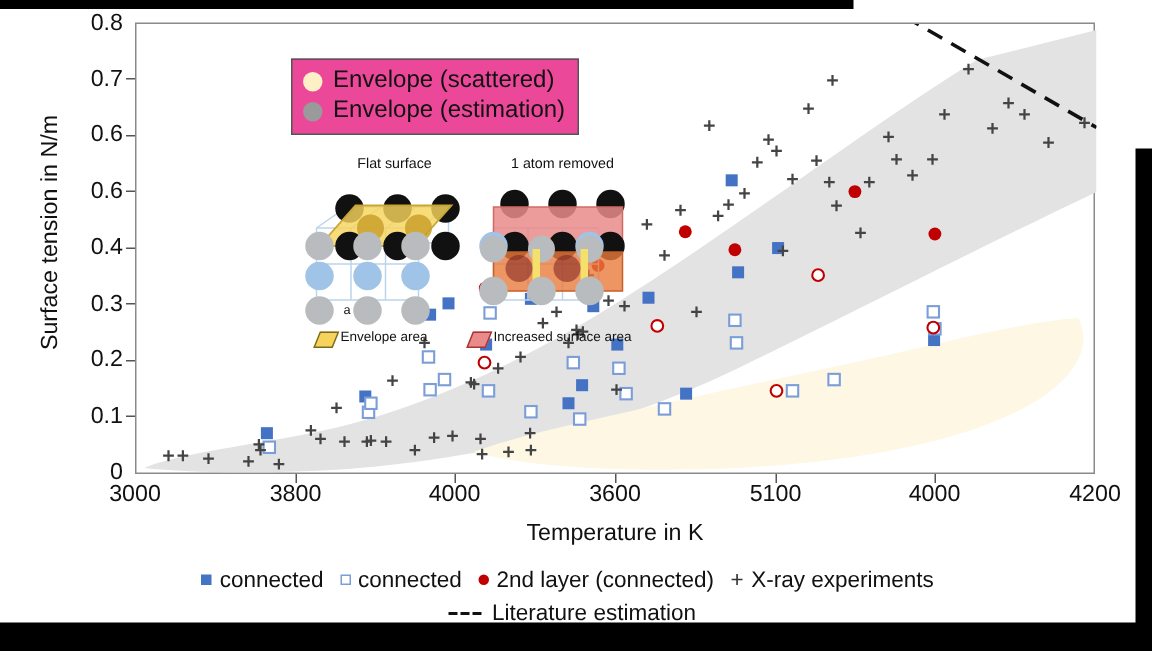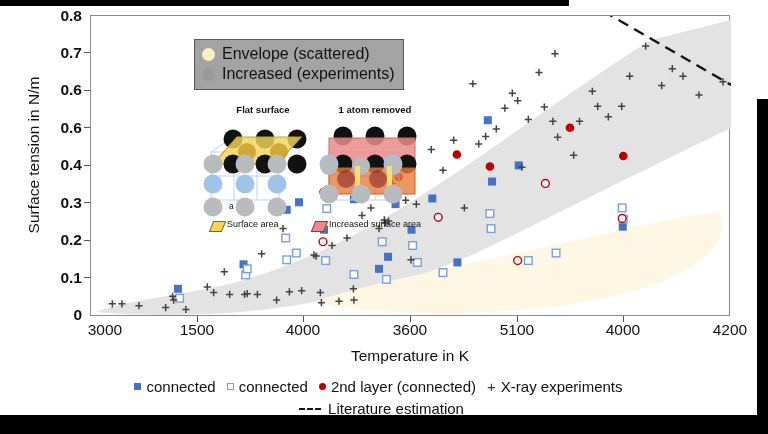--- a/index.html
+++ b/index.html
@@ -27,43 +27,43 @@
   }
 
   
   #plot{
     position:absolute;left:90px;top:9px;width:640px;height:301px;
     border:1px solid #8a8a8a;box-sizing:border-box;background:#fff;
   }
   #plotsvg{position:absolute;left:0;top:0;width:640px;height:301px;}
   .ytlabel{
     position:absolute;width:52px;text-align:right;
-    font-size:15.5px;color:#111;left:30px;font-weight:bold;
+    font-size:15.5px;color:#111;left:30px;
   }
   .ytmark{position:absolute;left:84px;width:6px;height:1px;background:#555;}
   
   .xtlabel{
     position:absolute;width:70px;text-align:center;
     font-size:15.5px;color:#111;top:315px;
   }
   .xtmark{position:absolute;top:310px;width:1px;height:6px;background:#555;}
 
   
   #envlegend{
     position:absolute;left:103px;top:23px;
-    border:1px solid #555;background:#a3a3a3;
+    border:1px solid #555;background:#ec4899;
     padding:4px 8px 5px 7px;
   }
   .envrow{display:flex;align-items:center;height:20px;}
   .envdot{width:13px;height:13px;border-radius:50%;margin-right:7px;flex:0 0 auto;}
   .envtxt{font-size:16px;color:#111;white-space:nowrap;line-height:18px;}
 
   
   #inset{position:absolute;left:112px;top:88px;width:228px;height:128px;}
-  .insettitle{position:absolute;font-size:9.5px;font-weight:bold;color:#111;text-align:center;}
+  .insettitle{position:absolute;font-size:9.5px;font-weight:normal;color:#111;text-align:center;}
   .insetcap{position:absolute;font-size:9px;color:#111;white-space:nowrap;}
   .capsw{position:absolute;width:11px;height:9px;border:1px solid #7a6a20;
          transform:skewX(-22deg);}
   .capsw.red{border-color:#a33;}
   #insetsvg{position:absolute;left:0;top:0;width:228px;height:128px;}
 
   
   #blegend{
     position:absolute;left:0;top:372px;width:757px;
     display:flex;justify-content:center;align-items:center;
@@ -106,22 +106,22 @@
   <div class="ytlabel" style="top:300px">0</div>
 
   <div class="ytmark" style="top:46px"></div>
   <div class="ytmark" style="top:84px"></div>
   <div class="ytmark" style="top:121px"></div>
   <div class="ytmark" style="top:159px"></div>
   <div class="ytmark" style="top:196px"></div>
   <div class="ytmark" style="top:234px"></div>
   <div class="ytmark" style="top:271px"></div>
 
-  <div class="xtlabel" style="left:70px">3000</div>
-  <div class="xtlabel" style="left:162px">1500</div>
+  <div class="xtlabel" style="left:55px">3000</div>
+  <div class="xtlabel" style="left:162px">3800</div>
   <div class="xtlabel" style="left:268px">4000</div>
   <div class="xtlabel" style="left:375px">3600</div>
   <div class="xtlabel" style="left:482px">5100</div>
   <div class="xtlabel" style="left:588px">4000</div>
   <div class="xtlabel" style="left:695px">4200</div>
 
   <div class="xtmark" style="left:197px"></div>
   <div class="xtmark" style="left:303px"></div>
   <div class="xtmark" style="left:410px"></div>
   <div class="xtmark" style="left:517px"></div>
@@ -262,21 +262,21 @@
         </g>
     </svg>
 
     <div id="envlegend">
       <div class="envrow">
         <span class="envdot" style="background:#FDEFC6"></span>
         <span class="envtxt">Envelope (scattered)</span>
       </div>
       <div class="envrow">
         <span class="envdot" style="background:#9A9A9A"></span>
-        <span class="envtxt">Increased (experiments)</span>
+        <span class="envtxt">Envelope (estimation)</span>
       </div>
     </div>
 
     <div id="inset">
       <div class="insettitle" style="left:10px;top:0;width:100px">Flat surface</div>
       <div class="insettitle" style="left:118px;top:0;width:108px">1 atom removed</div>
       <svg id="insetsvg" viewBox="0 0 228 128">
         <g stroke="#bcd4ea" stroke-width="1" fill="none">
           <path d="M8,48 L76,48 M8,72 L76,72 M8,96 L76,96
                    M8,48 L8,96 M31,48 L31,96 M54,48 L54,96 M76,48 L76,96
@@ -328,21 +328,21 @@
           <rect x="152" y="62" width="5" height="28" fill="#F4E06A"></rect>
           <rect x="184" y="62" width="5" height="28" fill="#F4E06A"></rect>
           <circle cx="126" cy="90" r="9.5" fill="#B9BCBE"></circle>
           <circle cx="158" cy="90" r="9.5" fill="#B9BCBE"></circle>
           <circle cx="190" cy="90" r="9.5" fill="#B9BCBE"></circle>
           <circle cx="143" cy="75" r="9" fill="#7E2020" fill-opacity="0.55"></circle>
           <circle cx="175" cy="75" r="9" fill="#7E2020" fill-opacity="0.55"></circle>
         </g>
       </svg>
       <span class="capsw" style="left:8px;top:117px;background:#F6D45C"></span>
-      <div class="insetcap" style="left:24px;top:115px">Surface area</div>
+      <div class="insetcap" style="left:24px;top:115px">Envelope area</div>
       <span class="capsw red" style="left:110px;top:117px;background:#E98B88"></span>
       <div class="insetcap" style="left:126px;top:115px">Increased surface area</div>
     </div>
   </div>
 
   <div id="blegend">
     <div class="bitem">
       <span class="bsq"></span>
       <span>connected</span>
     </div>

